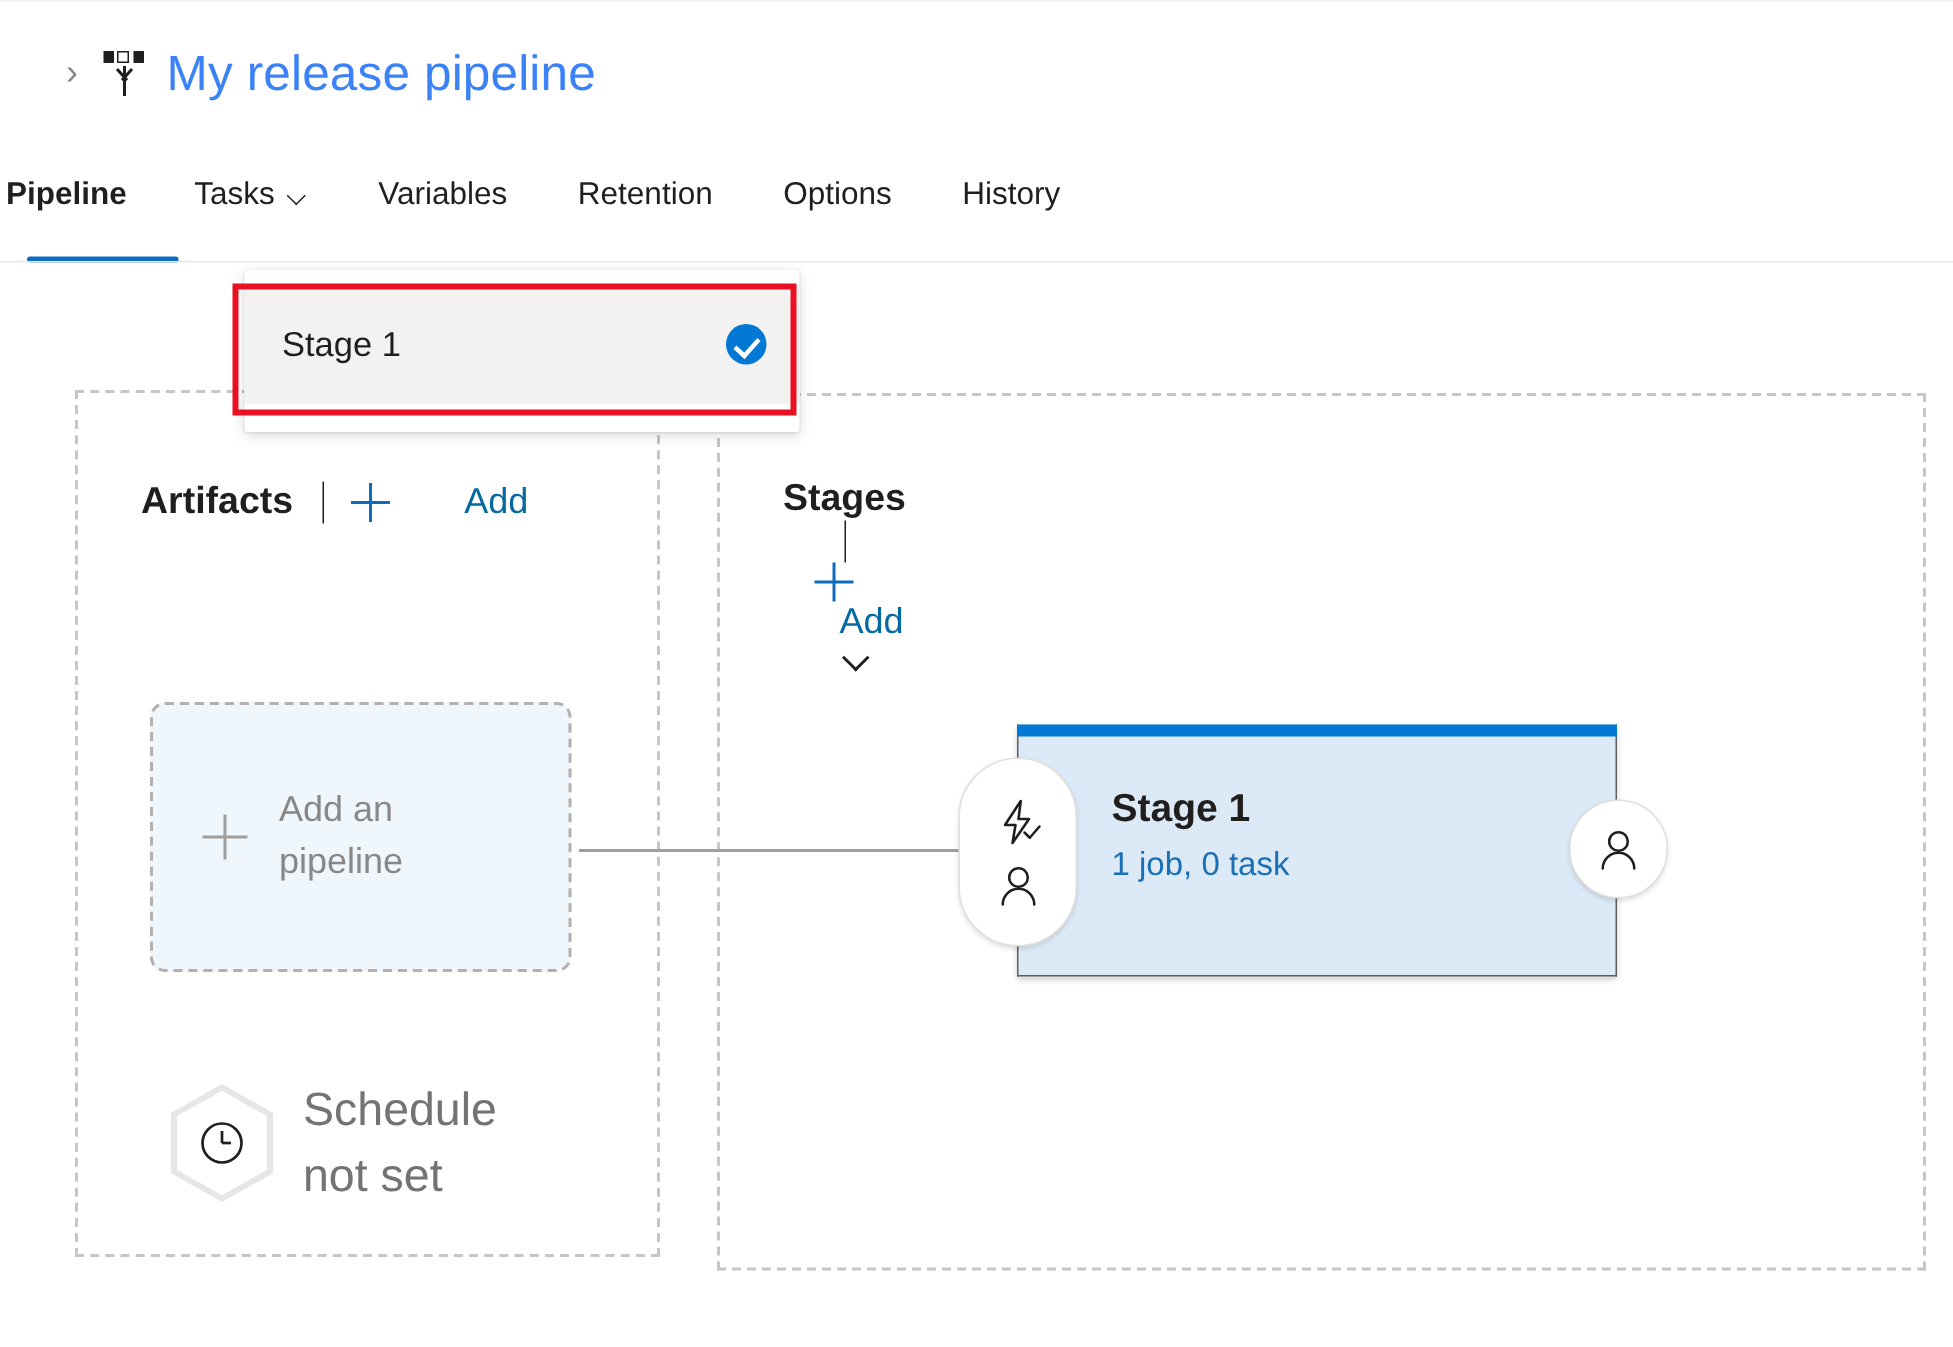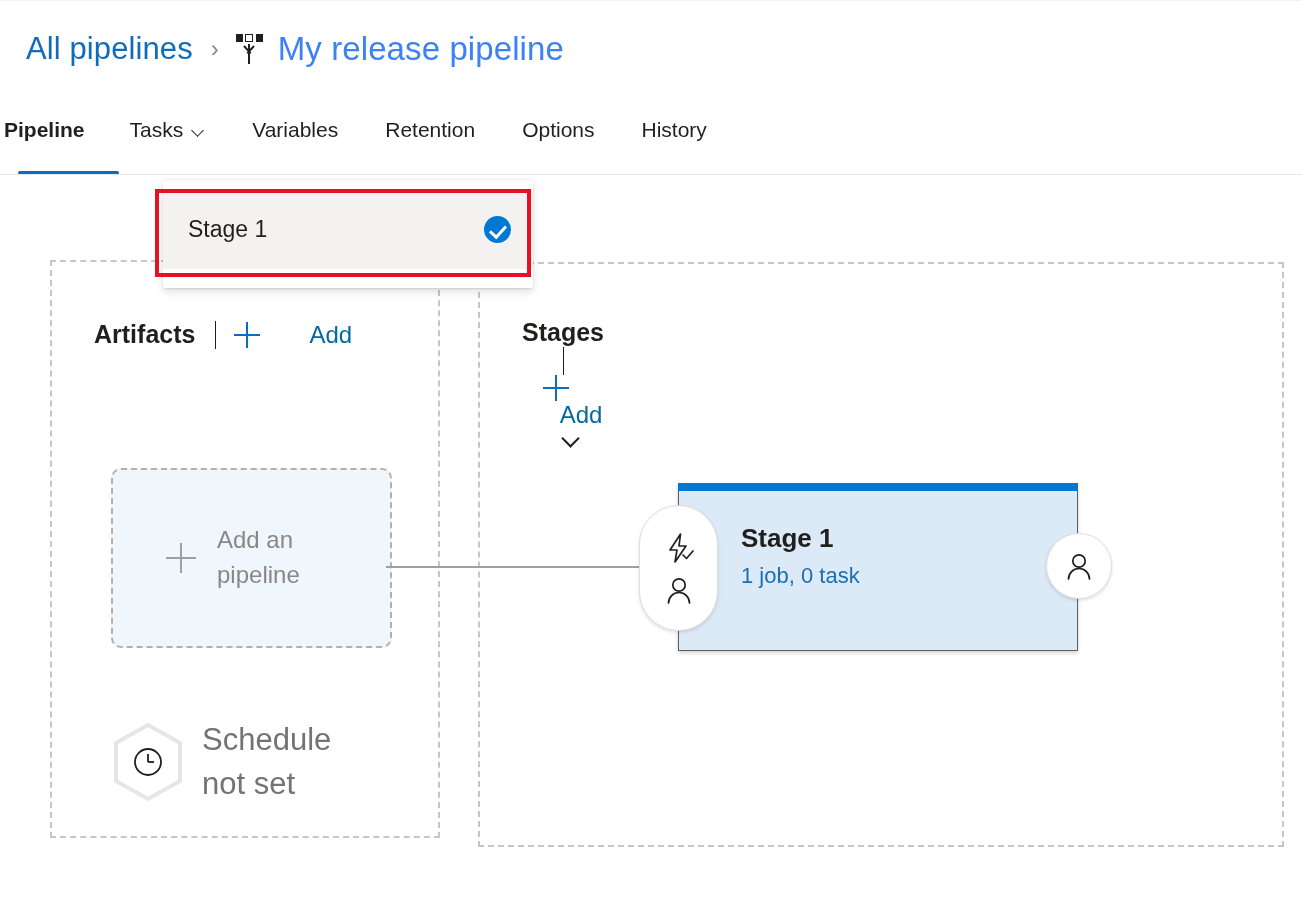--- a/index.html
+++ b/index.html
@@ -260,30 +260,29 @@
     left: 2px; top: 1px;
     width: 11px; height: 11px;
     border-right: 2px solid #201f1e;
     border-bottom: 2px solid #201f1e;
     transform: rotate(45deg);
   }
 
   
   .artifact-card {
     position: absolute;
-    left: 111px; top: 468px;
+    left: 100px; top: 468px;
     width: 281px; height: 180px;
     background: #eff6fc;
     border: 2px dashed #b3b0ad;
     border-radius: 10px;
     box-sizing: border-box;
     display: flex;
     align-items: center;
     cursor: pointer;
-    padding-left: 20px;
   }
   .artifact-plus {
     position: relative;
     width: 30px; height: 30px;
     margin-left: 33px;
     margin-right: 21px;
     flex: 0 0 auto;
   }
   .artifact-plus::before, .artifact-plus::after {
     content: "";
@@ -394,21 +393,20 @@
     cursor: pointer;
   }
   .ic { display: block; }
 </style>
 </head>
 <body>
 
 <div class="topline"></div>
 
 <div class="breadcrumb">
-  <span class="crumb-link">All pipelines</span>
   <span class="crumb-sep">›</span>
   <span class="release-icon">
     <span class="sq s1"></span>
     <span class="sq s2"></span>
     <span class="sq s3"></span>
     <span class="stem"></span>
     <span class="ah-l"></span>
     <span class="ah-r"></span>
   </span>
   <span class="page-title">My release pipeline</span>

